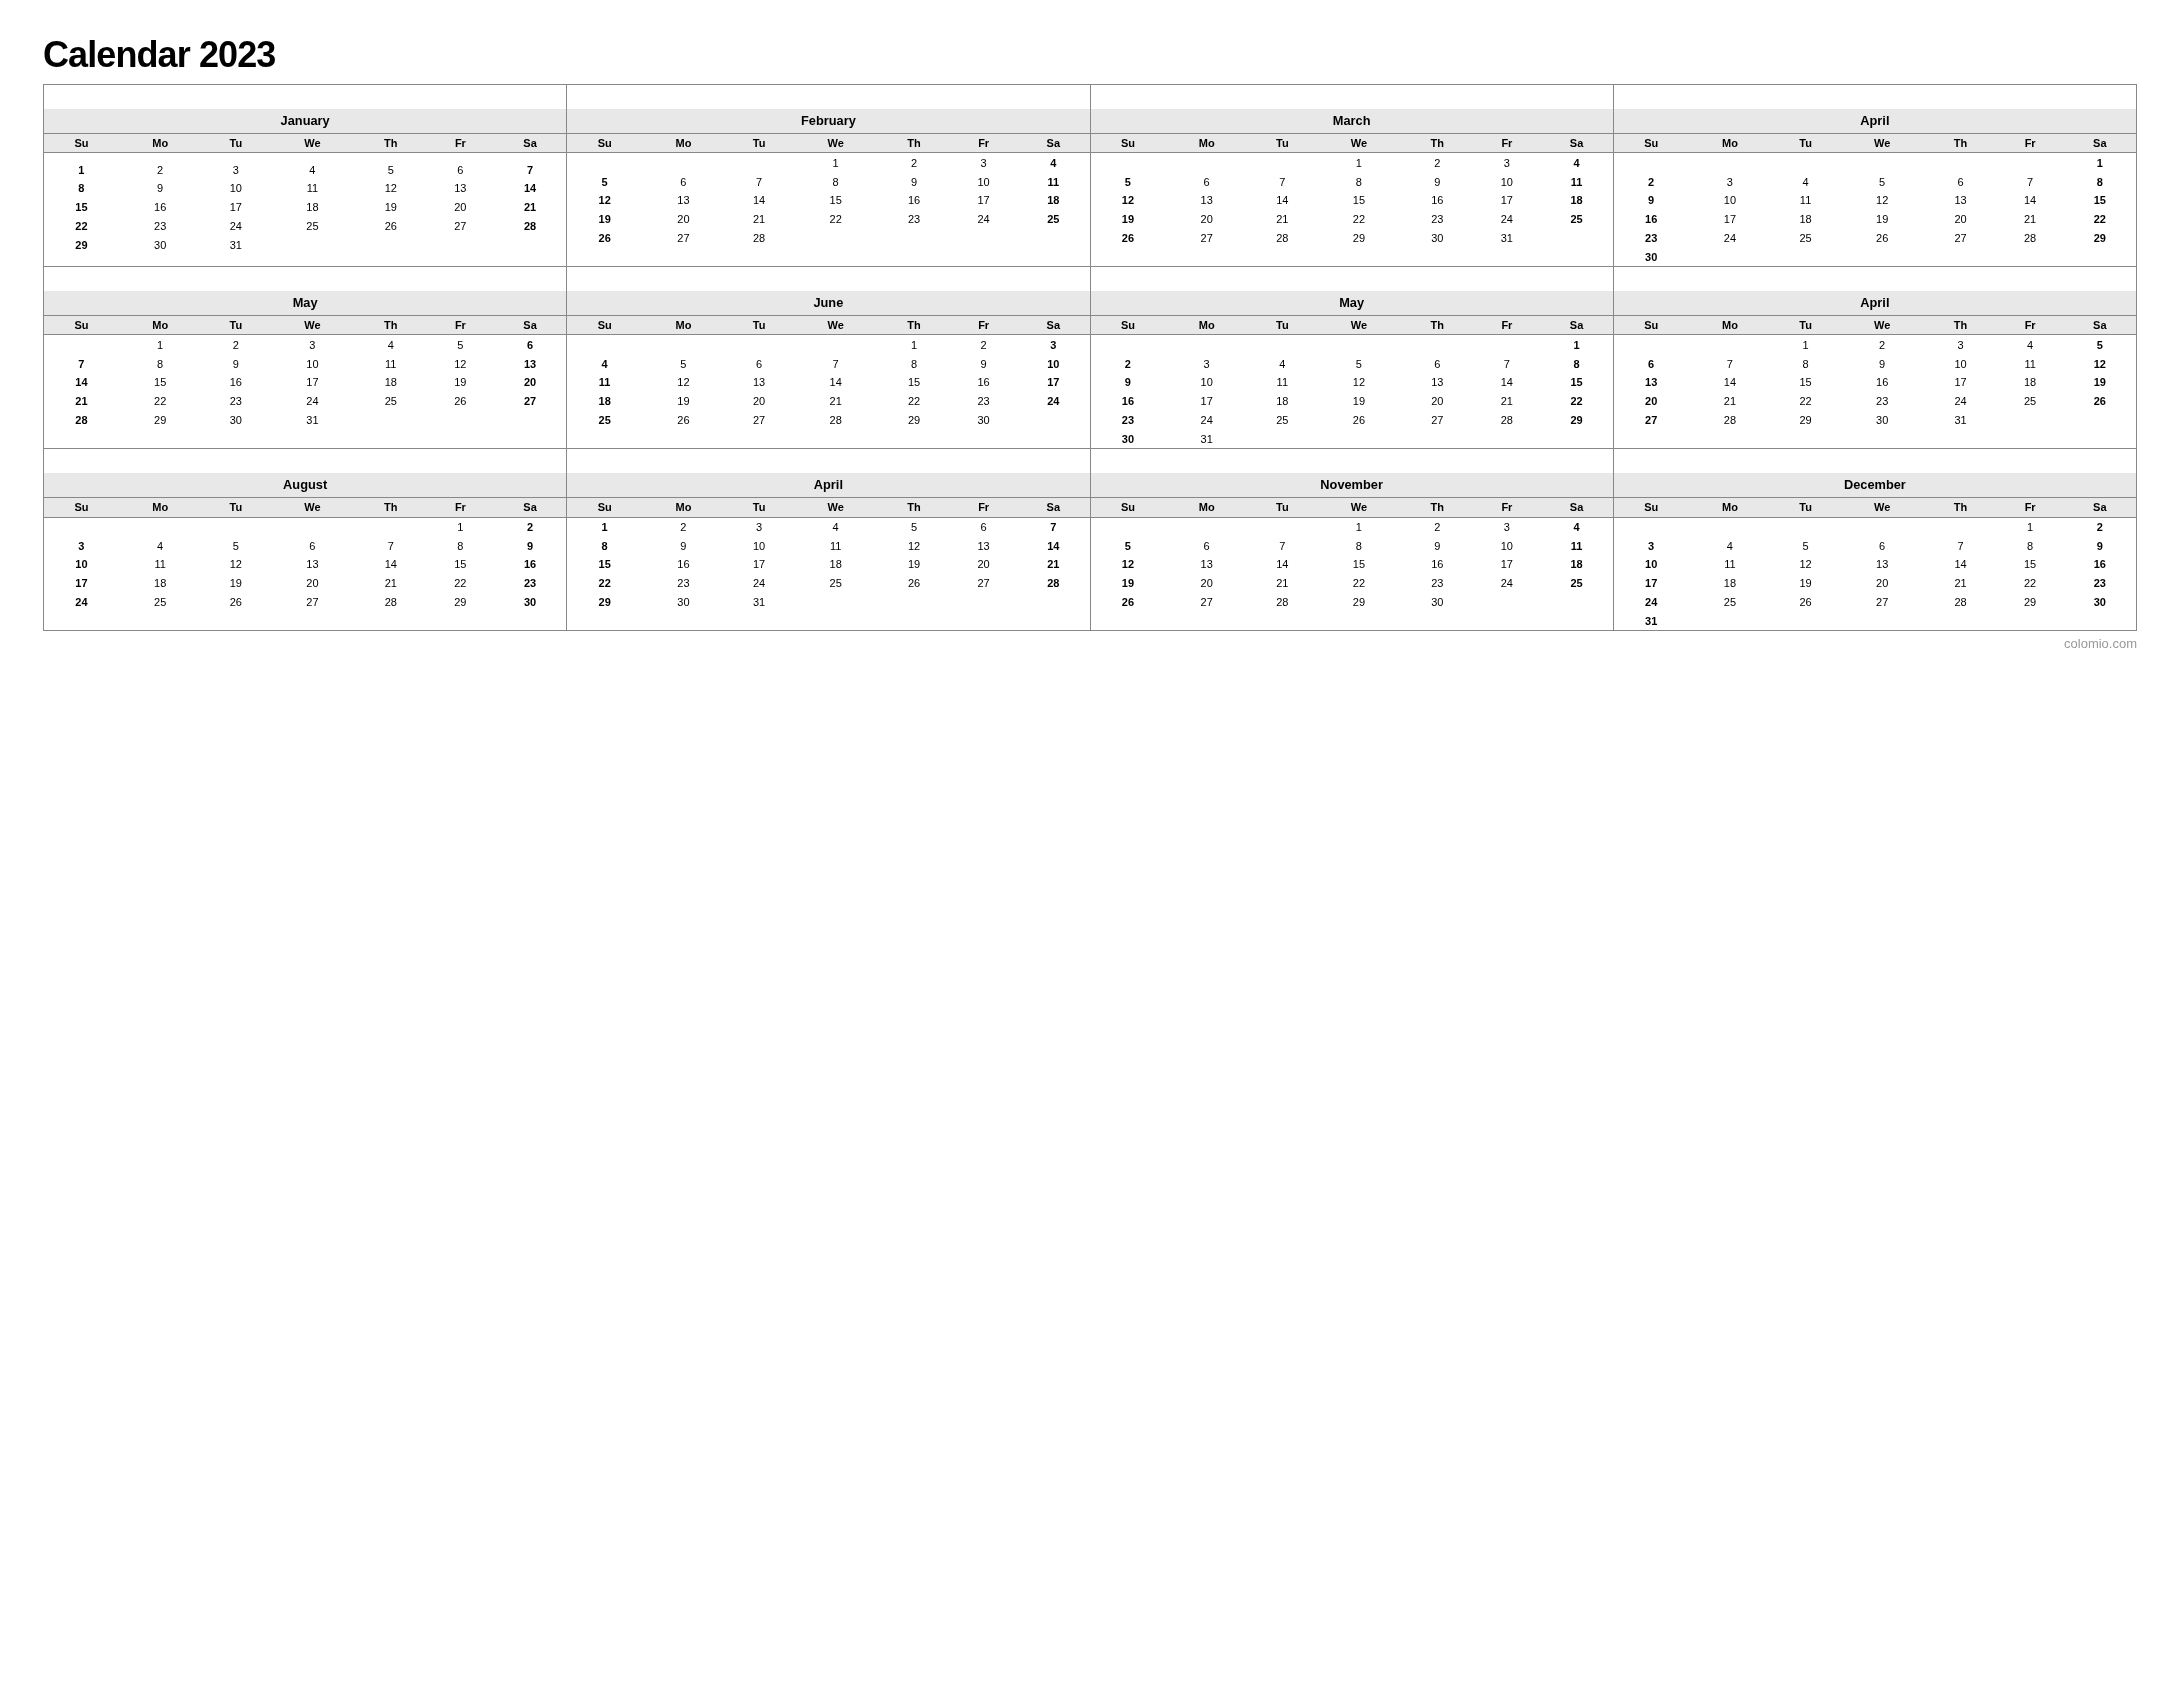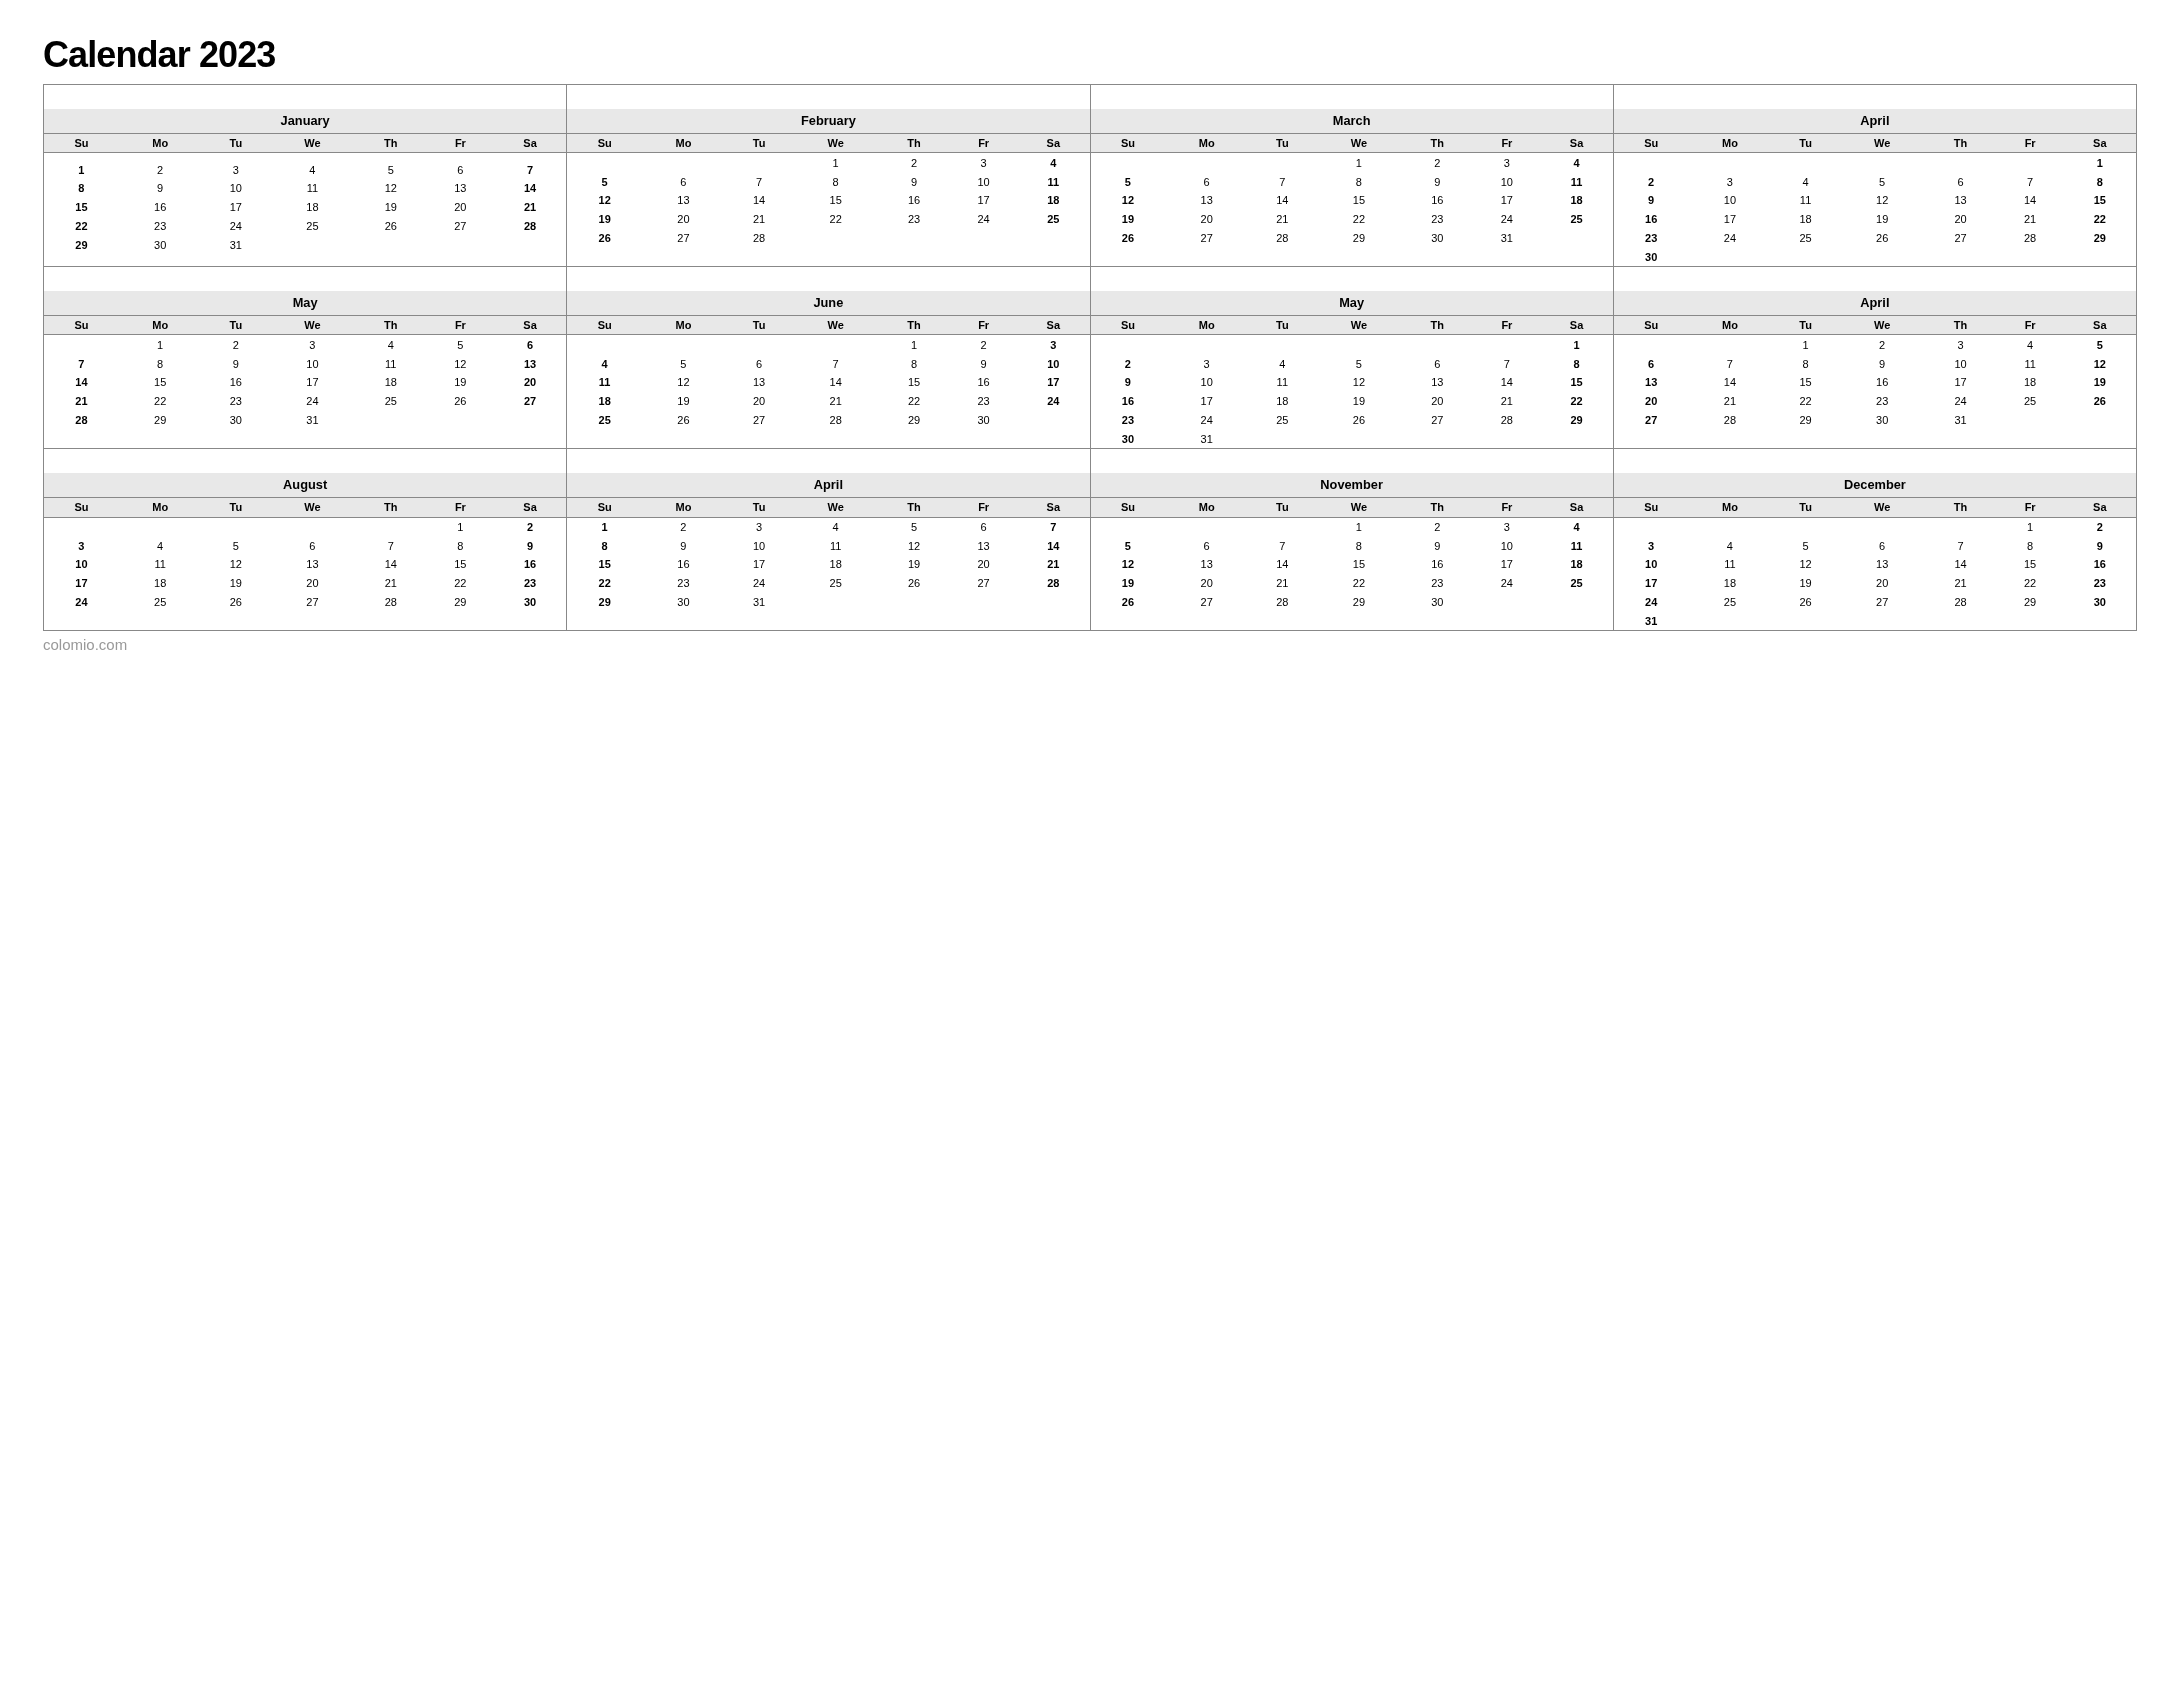--- a/index.html
+++ b/index.html
@@ -858,14 +858,14 @@
             <td></td>
             <td></td>
             <td></td>
             <td class="bold"></td>
           </tr>
         </tbody>
       </table>
     </div>
   </div>
 
-<div style="font-size:15px; color:#999; margin-top:5.1px;">colomio.com</div>
+<div style="text-align:right; font-size:13px; color:#999; margin-top:5.1px;">colomio.com</div>
 
 
 </body></html>

